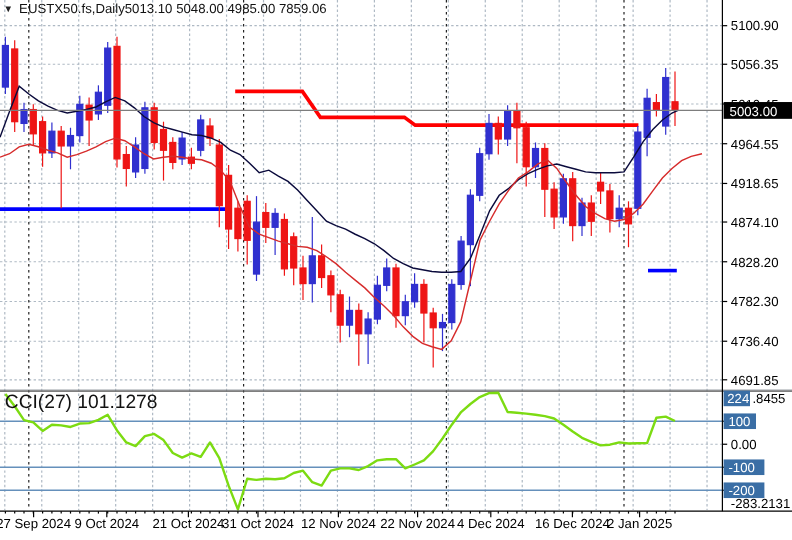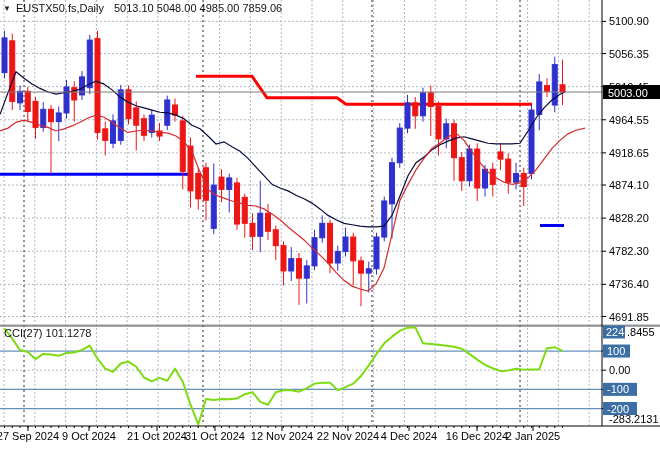--- a/index.html
+++ b/index.html
@@ -1,22 +1,22 @@
 <!DOCTYPE html>
 <html><head>
 <meta charset="utf-8">
 <style>
   html,body{margin:0;padding:0;background:#fff;}
   #win{position:relative;width:660px;height:450px;background:#fff;overflow:hidden;
        font-family:"Liberation Sans",sans-serif;}
   #chart-svg{position:absolute;left:0;top:0;}
   .title{position:absolute;left:3px;top:2px;font-size:11px;color:#111;white-space:nowrap;}
   .title .tri{display:inline-block;font-size:8px;color:#222;margin-right:5px;vertical-align:1px;}
-  .title .sym{margin-right:10px;}
-  .cci-label{position:absolute;left:4px;top:327px;font-size:11px;color:#111;white-space:nowrap;}
+  .title .sym{}
+  .cci-label{position:absolute;left:4px;top:327px;font-size:16px;color:#111;white-space:nowrap;}
   text{font-family:"Liberation Sans",sans-serif;}
 </style>
 </head>
 <body>
 
 <div id="win">
   <svg id="chart-svg" width="660" height="450">
       <g>
         <line x1="0" y1="21.4" x2="602" y2="21.4" stroke="#aeb9c4" stroke-dasharray="2,2"></line>
         <line x1="0" y1="53.539603960395574" x2="602" y2="53.539603960395574" stroke="#aeb9c4" stroke-dasharray="2,2"></line>

